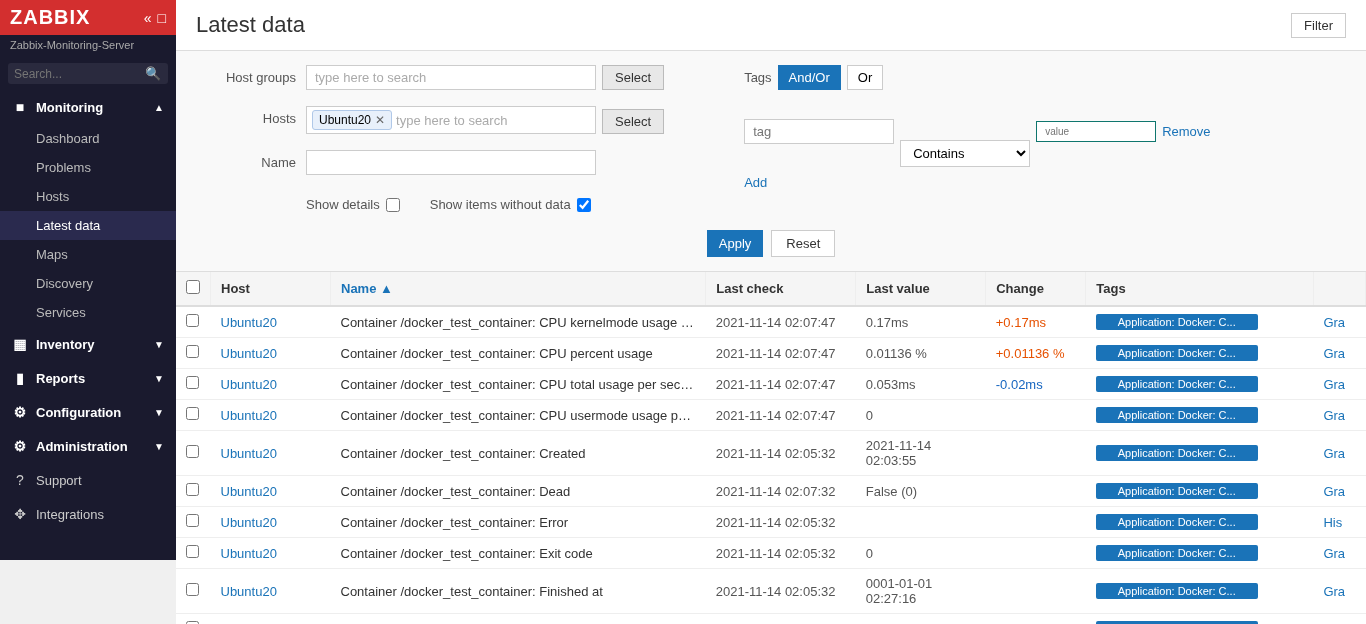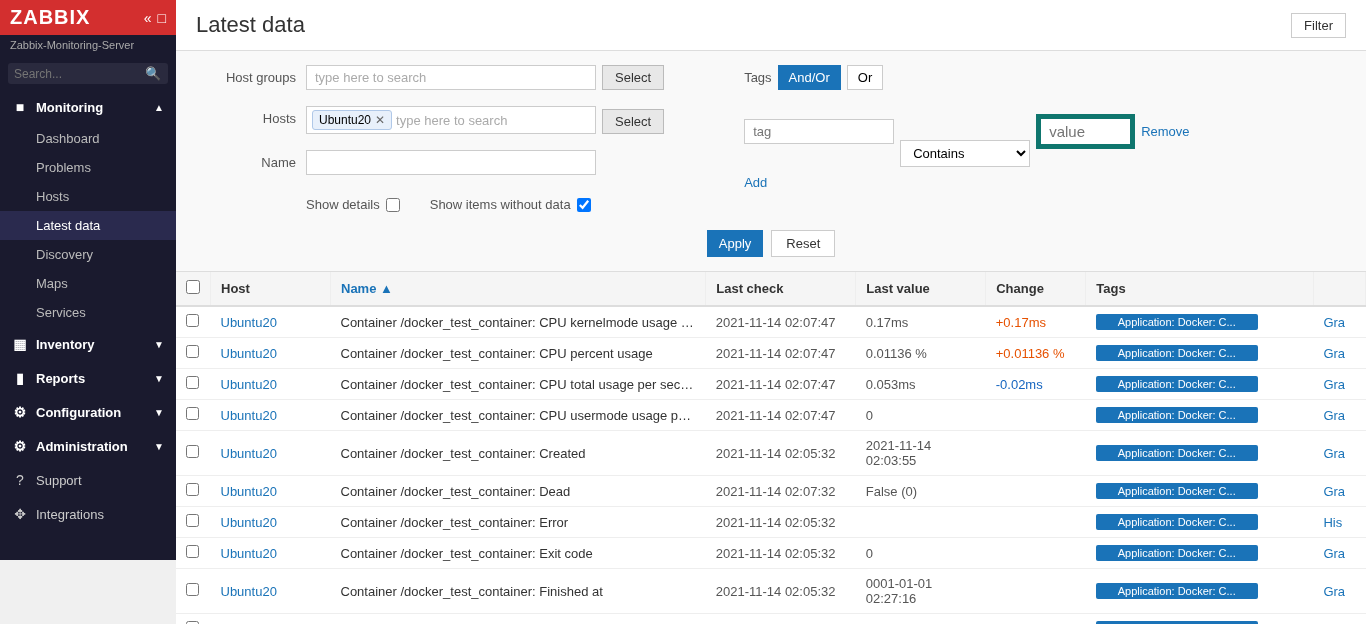--- a/index.html
+++ b/index.html
@@ -188,21 +188,21 @@
     .tag-toggle {
       border: 1px solid #ccc;
       padding: 4px 10px;
       cursor: pointer;
       font-size: 13px;
       background: #fff;
     }
     .tag-toggle.active { background: #1a73b8; color: #fff; border-color: #1a73b8; }
     .tag-input { border: 1px solid #ccc; padding: 4px 8px; font-size: 13px; width: 150px; }
     .tag-select { border: 1px solid #ccc; padding: 4px 8px; font-size: 13px; width: 130px; background: #fff; margin-top: 44px; }
-    .tag-value { border: 5px solid #0f766e; padding: 4px 8px; font-size: 15px; width: 99px; }
+    .tag-value { border: 1px solid #0f766e; padding: 4px 8px; font-size: 10px; width: 120px; }
     .remove-link { color: #1a73b8; cursor: pointer; font-size: 13px; text-decoration: none; }
     .add-link { color: #1a73b8; cursor: pointer; font-size: 13px; text-decoration: none; display: inline-block; margin-top: 2px; }
     .name-input { border: 1px solid #ccc; padding: 4px 8px; font-size: 13px; width: 290px; background: #fff; }
 
     .show-row { display: flex; align-items: center; gap: 30px; margin-top: 6px; }
     .show-item { display: flex; align-items: center; gap: 6px; color: #555; font-size: 13px; }
     .show-checkbox { width: 14px; height: 14px; cursor: pointer; }
 
     .action-row { display: flex; justify-content: center; gap: 8px; margin-top: 10px; }
     .apply-btn { background: #1a73b8; color: #ffffff; border: none; padding: 6px 12px; cursor: pointer; font-size: 13px; }
@@ -257,22 +257,22 @@
   <div class="nav-section">
     <div class="nav-item section-header">
       <span class="nav-icon">■</span>
       <span>Monitoring</span>
       <span class="nav-arrow">▲</span>
     </div>
     <div class="nav-sub-item">Dashboard</div>
     <div class="nav-sub-item">Problems</div>
     <div class="nav-sub-item">Hosts</div>
     <div class="nav-sub-item active">Latest data</div>
+    <div class="nav-sub-item">Maps</div>
     <div class="nav-sub-item">Discovery</div>
-    <div class="nav-sub-item">Maps</div>
     <div class="nav-sub-item">Services</div>
     <div class="nav-item section-header">
       <span class="nav-icon">▦</span>
       <span>Inventory</span>
       <span class="nav-arrow">▼</span>
     </div>
     <div class="nav-item section-header">
       <span class="nav-icon">▮</span>
       <span>Reports</span>
       <span class="nav-arrow">▼</span>

